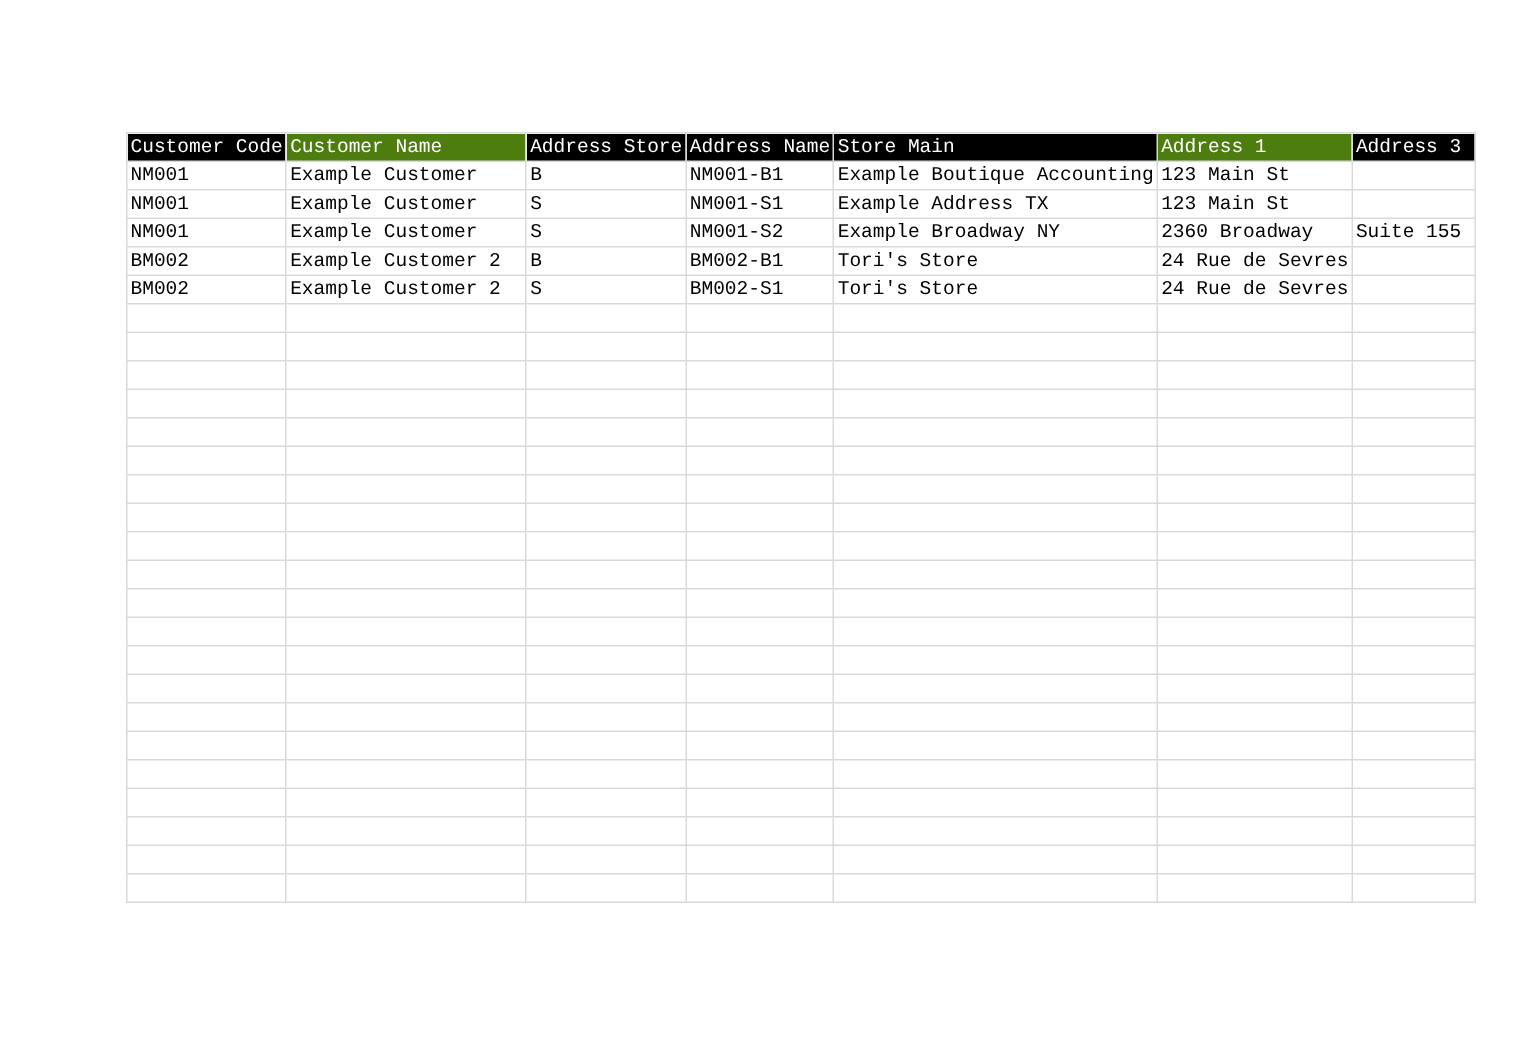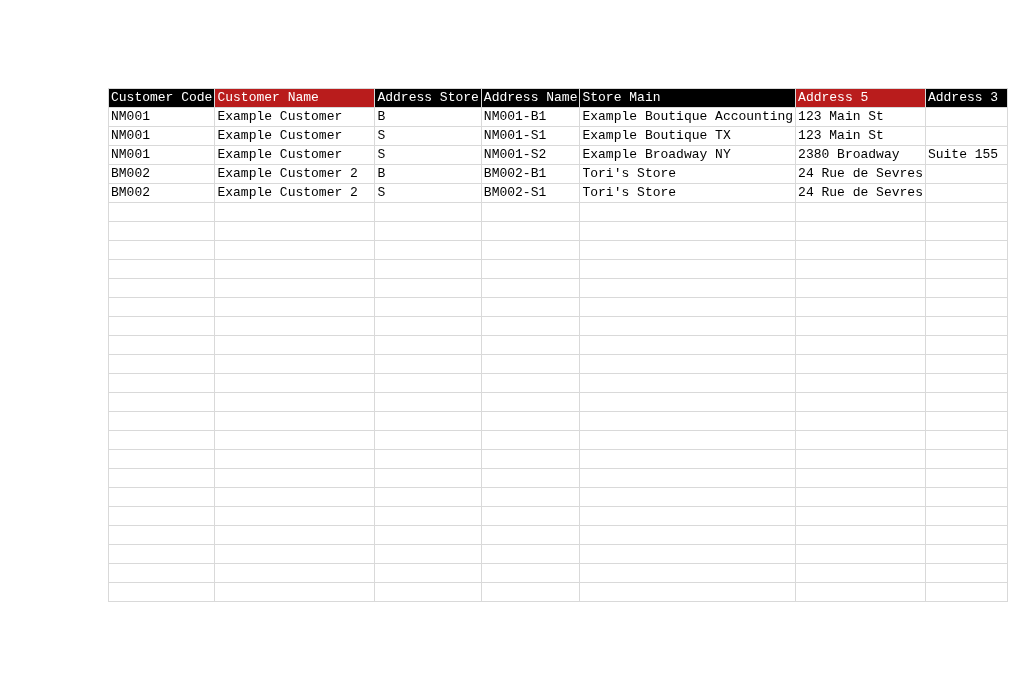--- a/index.html
+++ b/index.html
@@ -5,21 +5,21 @@
   body {
     margin: 0;
     padding: 0;
     background: #ffffff;
     font-family: "Courier New", Courier, monospace;
     font-size: 13px;
     color: #000;
     width: 1024px;
   }
   .sheet-wrap {
-    padding: 88px 0 0 108px;
+    padding: 88px 0 0 84px;
   }
   table.grid {
     border-collapse: collapse;
     table-layout: fixed;
   }
   table.grid th, table.grid td {
     border: 1px solid #d9d9d9;
     height: 18px;
     line-height: 18px;
     padding: 0 2px;
@@ -27,21 +27,21 @@
     white-space: nowrap;
     text-align: left;
     vertical-align: middle;
     font-weight: normal;
   }
   th.hdr {
     background: #000000;
     color: #ffffff;
   }
   th.hdr.gold {
-    background: #b91c1c;
+    background: #4d7c0f;
     color: #ffffff;
   }
   
   .c0 { width: 92px; }
   .c1 { width: 160px; }
   .c2 { width: 84px; }
   .c3 { width: 92px; }
   .c4 { width: 188px; }
   .c5 { width: 108px; }
   .c6 { width: 82px; }
@@ -60,50 +60,50 @@
         <col class="c5">
         <col class="c6">
     </colgroup>
     <thead>
       <tr>
         <th class="hdr">Customer Code</th>
         <th class="hdr gold">Customer Name</th>
         <th class="hdr">Address Store</th>
         <th class="hdr">Address Name</th>
         <th class="hdr">Store Main</th>
-        <th class="hdr gold">Address 5</th>
+        <th class="hdr gold">Address 1</th>
         <th class="hdr">Address 3</th>
       </tr>
     </thead>
     <tbody>
         <tr>
           <td>NM001</td>
           <td>Example Customer</td>
           <td>B</td>
           <td>NM001-B1</td>
           <td>Example Boutique Accounting</td>
           <td>123 Main St</td>
           <td></td>
         </tr>
         <tr>
           <td>NM001</td>
           <td>Example Customer</td>
           <td>S</td>
           <td>NM001-S1</td>
-          <td>Example Boutique TX</td>
+          <td>Example Address TX</td>
           <td>123 Main St</td>
           <td></td>
         </tr>
         <tr>
           <td>NM001</td>
           <td>Example Customer</td>
           <td>S</td>
           <td>NM001-S2</td>
           <td>Example Broadway NY</td>
-          <td>2380 Broadway</td>
+          <td>2360 Broadway</td>
           <td>Suite 155</td>
         </tr>
         <tr>
           <td>BM002</td>
           <td>Example Customer 2</td>
           <td>B</td>
           <td>BM002-B1</td>
           <td>Tori's Store</td>
           <td>24 Rue de Sevres</td>
           <td></td>

